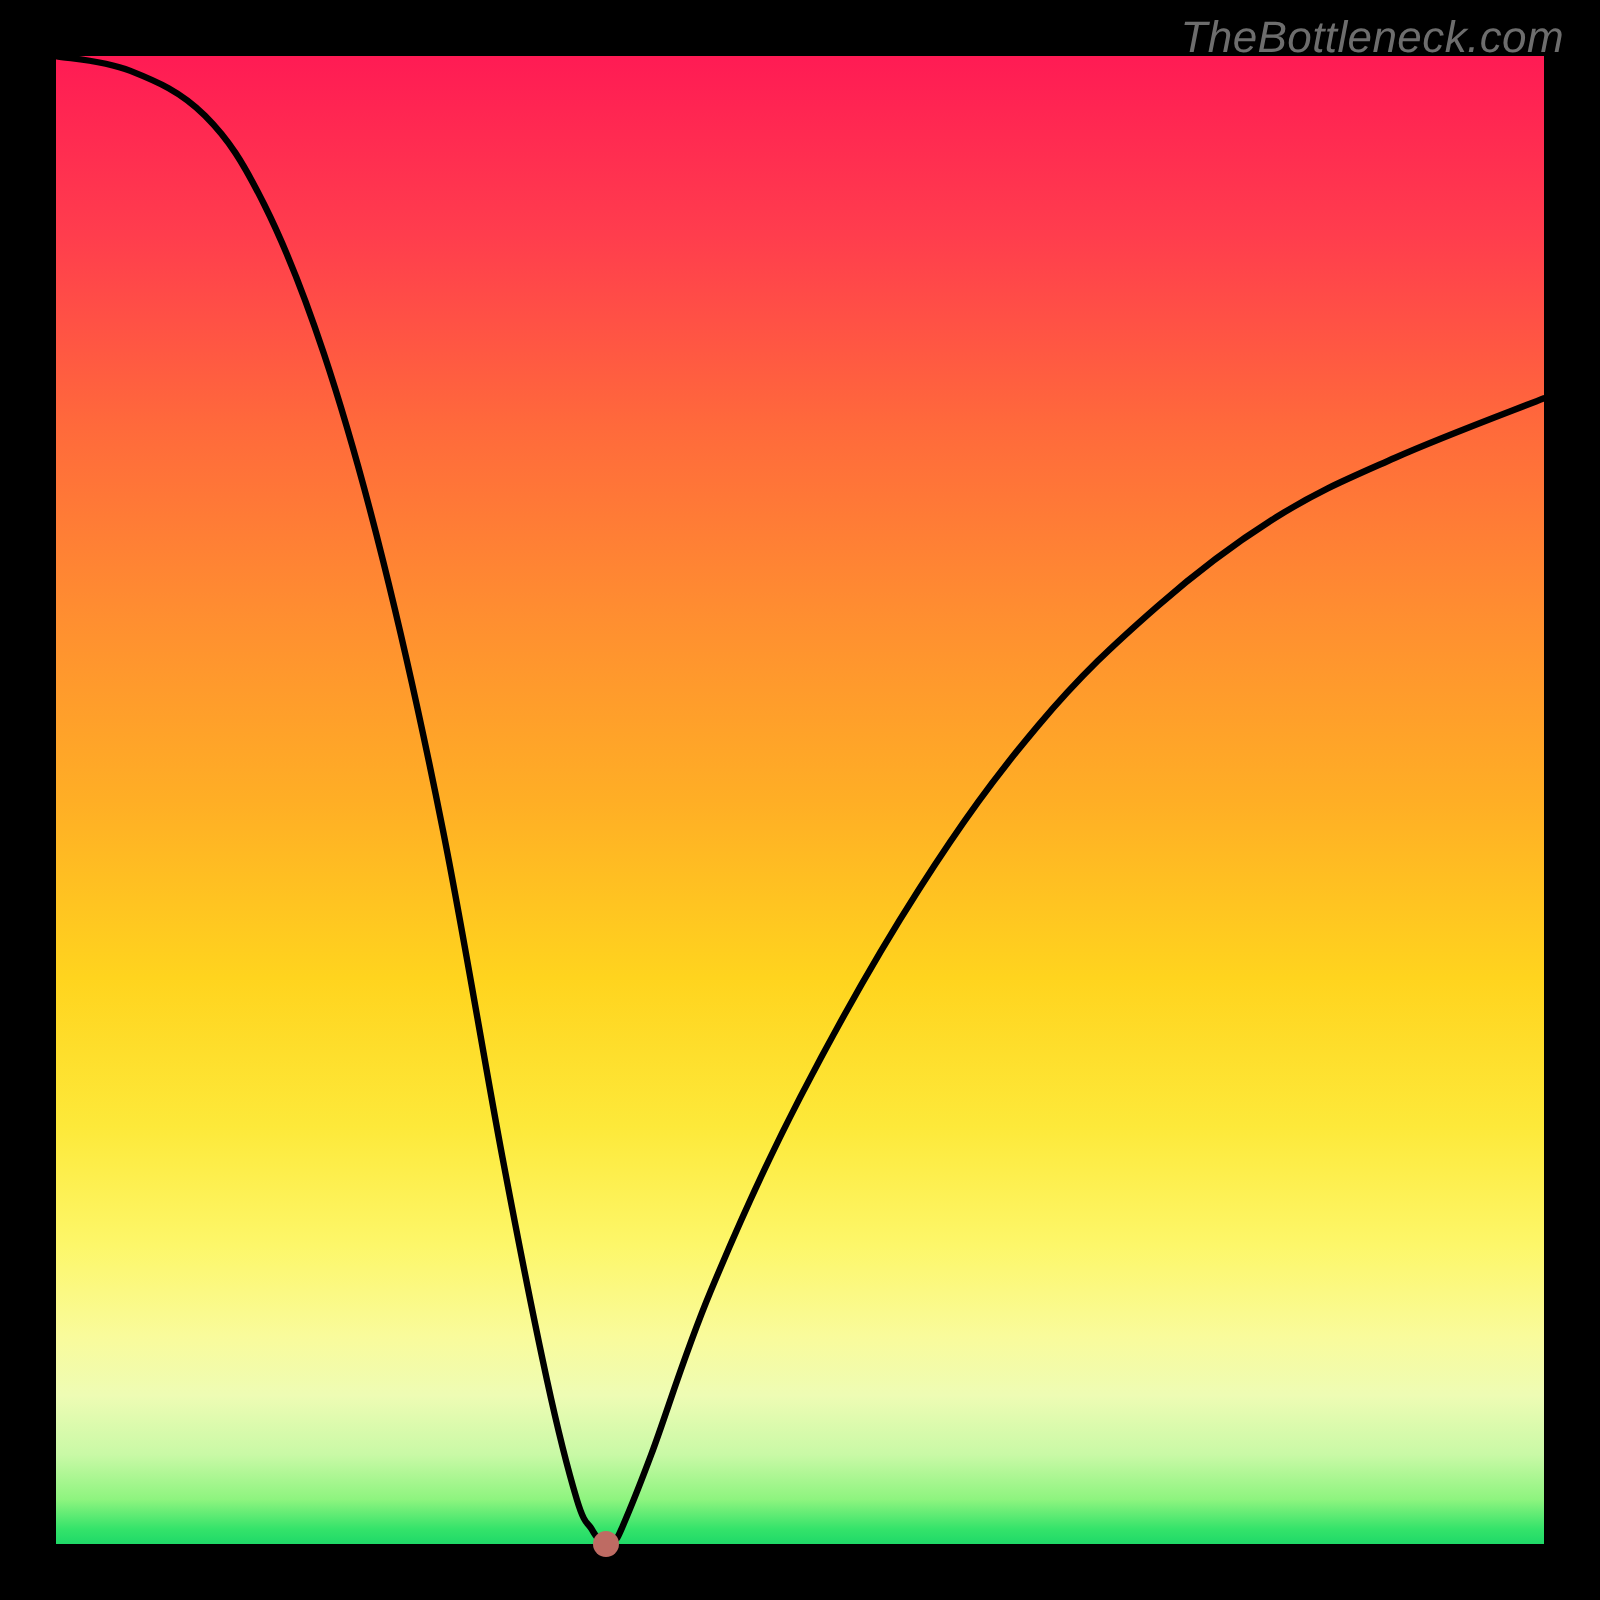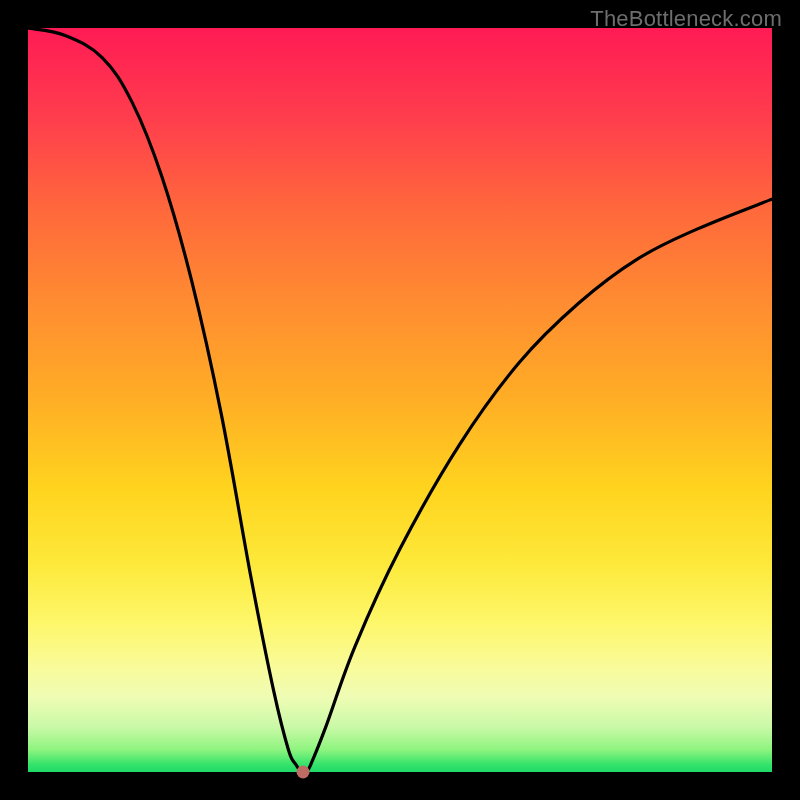--- a/index.html
+++ b/index.html
@@ -61,20 +61,21 @@
   }
   .watermark {
     position: absolute;
     top: 6px;
     right: 18px;
     color: #6d6d6d;
     font-size: 22px;
     font-weight: 500;
     letter-spacing: 0.2px;
     user-select: none;
+    font-style: italic;
   }
 </style>
 </head>
 <body>
 
 <div class="watermark">TheBottleneck.com</div>
 
 <div class="frame">
 
   <div class="plot-area"></div>

